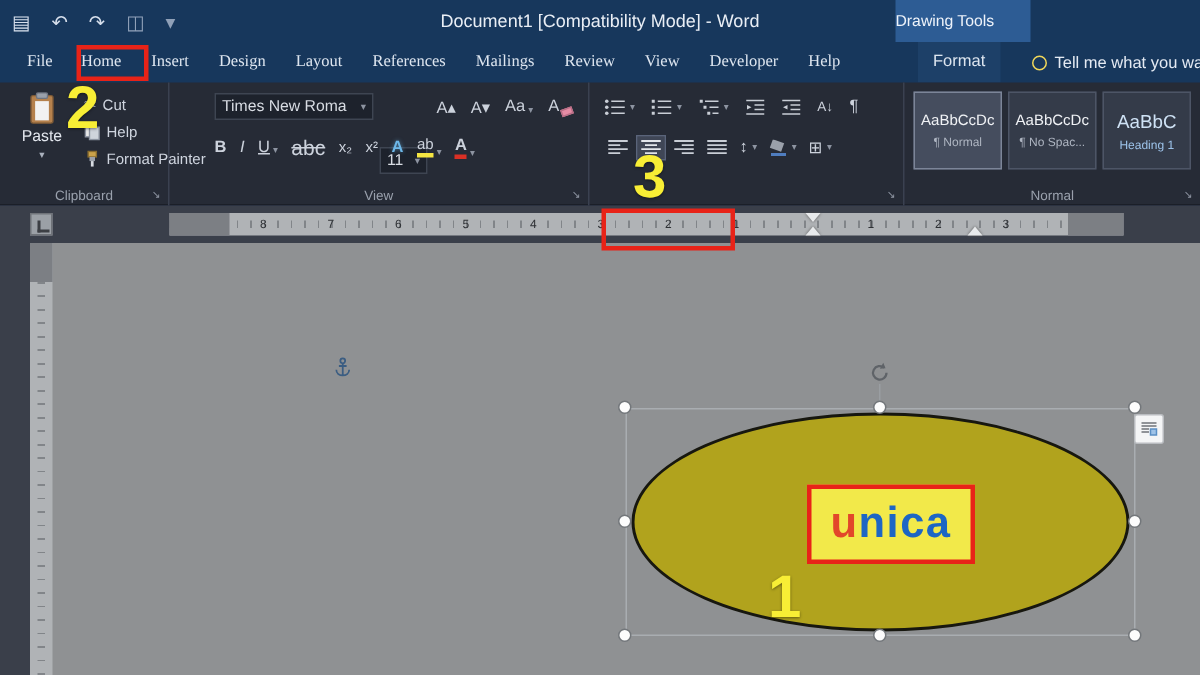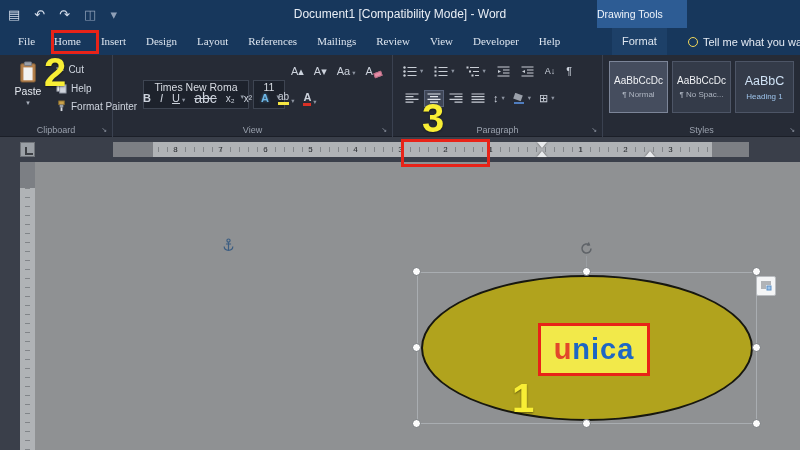--- a/index.html
+++ b/index.html
@@ -29,21 +29,21 @@
   .group { position:absolute; top:0; height:82px; border-right:1px solid #3a4150; }
   .group-label { position:absolute; bottom:2px; left:0; width:100%; text-align:center; font-size:9px; color:#9aa1ad; }
   .launcher { position:absolute; right:5px; bottom:3px; font-size:7px; color:#8d94a1; cursor:default; }
 
   .g-clipboard { left:0; width:113px; }
   .paste-btn { position:absolute; left:6px; top:6px; width:44px; height:58px; display:flex; flex-direction:column; align-items:center; justify-content:flex-start; gap:2px; font-size:10.5px; color:#e3e7ee; cursor:default; }
   .paste-btn .dd { font-size:7px; color:#aab1bd; }
   .clip-small { position:absolute; left:56px; display:flex; align-items:center; gap:4px; font-size:10px; color:#cfd5df; white-space:nowrap; cursor:default; }
 
   .g-font { left:113px; width:280px; }
-  .combo { position:absolute; top:25px; height:29px; background:#1d222c; border:1px solid #3e4552; font-size:10.5px; color:#d8dce3; display:flex; align-items:center; padding:0 4px; cursor:default;flex-direction:column; }
+  .combo { position:absolute; top:7px; height:18px; background:#1d222c; border:1px solid #3e4552; font-size:10.5px; color:#d8dce3; display:flex; align-items:center; padding:0 4px; cursor:default; }
   .combo .dd { margin-left:auto; font-size:7px; color:#8d94a1; }
   .fbtn { font-size:11px; color:#ccd2dc; cursor:default; display:inline-flex; align-items:flex-end; }
   .font-row1-icons { position:absolute; left:178px; top:7px; display:flex; gap:10px; align-items:center; height:18px; }
   .font-row2 { position:absolute; left:30px; top:33px; display:flex; gap:9px; align-items:center; height:20px; }
   .b { font-weight:bold; } .i { font-style:italic; } .u { text-decoration:underline; }
   .strike { text-decoration:line-through; font-size:14px; }
   .fx { color:#6db7e8; text-shadow:0 0 3px rgba(109,183,232,.6); font-weight:bold; }
   .hl { border-bottom:3px solid #f5e642; font-size:10px; padding-bottom:0; }
   .fc { border-bottom:3px solid #d93025; font-weight:bold; }
   .dd-sm { font-size:6.5px; color:#8d94a1; margin-left:2px; }
@@ -181,21 +181,21 @@
       </div>
       <div class="group-label">Clipboard</div>
       <span class="launcher">↘</span>
     </div>
 
     <div class="group g-font">
       <div class="combo" style="left:30px; width:106px;">
         <span>Times New Roma</span>
         <span class="dd">▾</span>
       </div>
-      <div class="combo" style="left:140px; width:32px;">
+      <div class="combo" style="left:140px; width:32px;margin-top:36px;">
         <span>11</span>
         <span class="dd">▾</span>
       </div>
       <div class="font-row1-icons">
         <span class="fbtn">A▴</span>
         <span class="fbtn">A▾</span>
         <span class="fbtn">
           <span>Aa</span>
           <span class="dd-sm">▾</span>
         </span>
@@ -302,40 +302,39 @@
             <rect x="1" y="1" width="8" height="6" transform="rotate(20 5 4)" fill="#9aa0aa"></rect>
             <rect x="1" y="9" width="10" height="2" fill="#4f7dbf"></rect>
           </svg>
           <span class="dd-sm">▾</span>
         </span>
         <span class="pbtn">
           <span class="glyph">⊞</span>
           <span class="dd-sm">▾</span>
         </span>
       </div>
-      <div class="group-label">Paragraph</div>
       <span class="launcher">↘</span>
     </div>
 
     <div class="group g-styles" style="border-right:none;">
       <div class="style-cards">
         <div class="card sel">
           <span class="prev">AaBbCcDc</span>
           <span class="nm">¶ Normal</span>
         </div>
         <div class="card">
           <span class="prev">AaBbCcDc</span>
           <span class="nm">¶ No Spac...</span>
         </div>
         <div class="card">
           <span class="prev h1">AaBbC</span>
           <span class="nm h1">Heading 1</span>
         </div>
       </div>
-      <div class="group-label">Styles</div>
+      <div class="group-label">Normal</div>
       <span class="launcher">↘</span>
     </div>
 
     <div class="annot-rect r-align"></div>
   </div>
 
   <div class="rulerrow">
     <div class="tabsel"></div>
     <div class="hruler">
       <div class="hm" style="left:0; width:40px;"></div>

